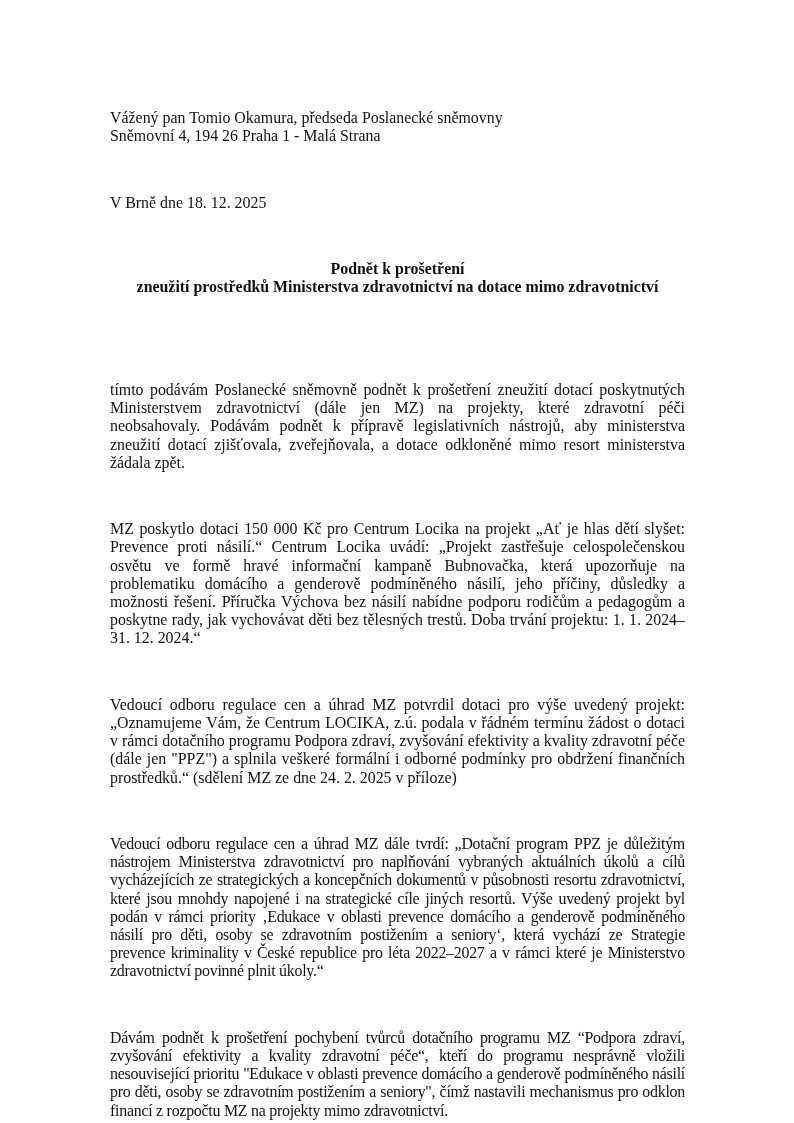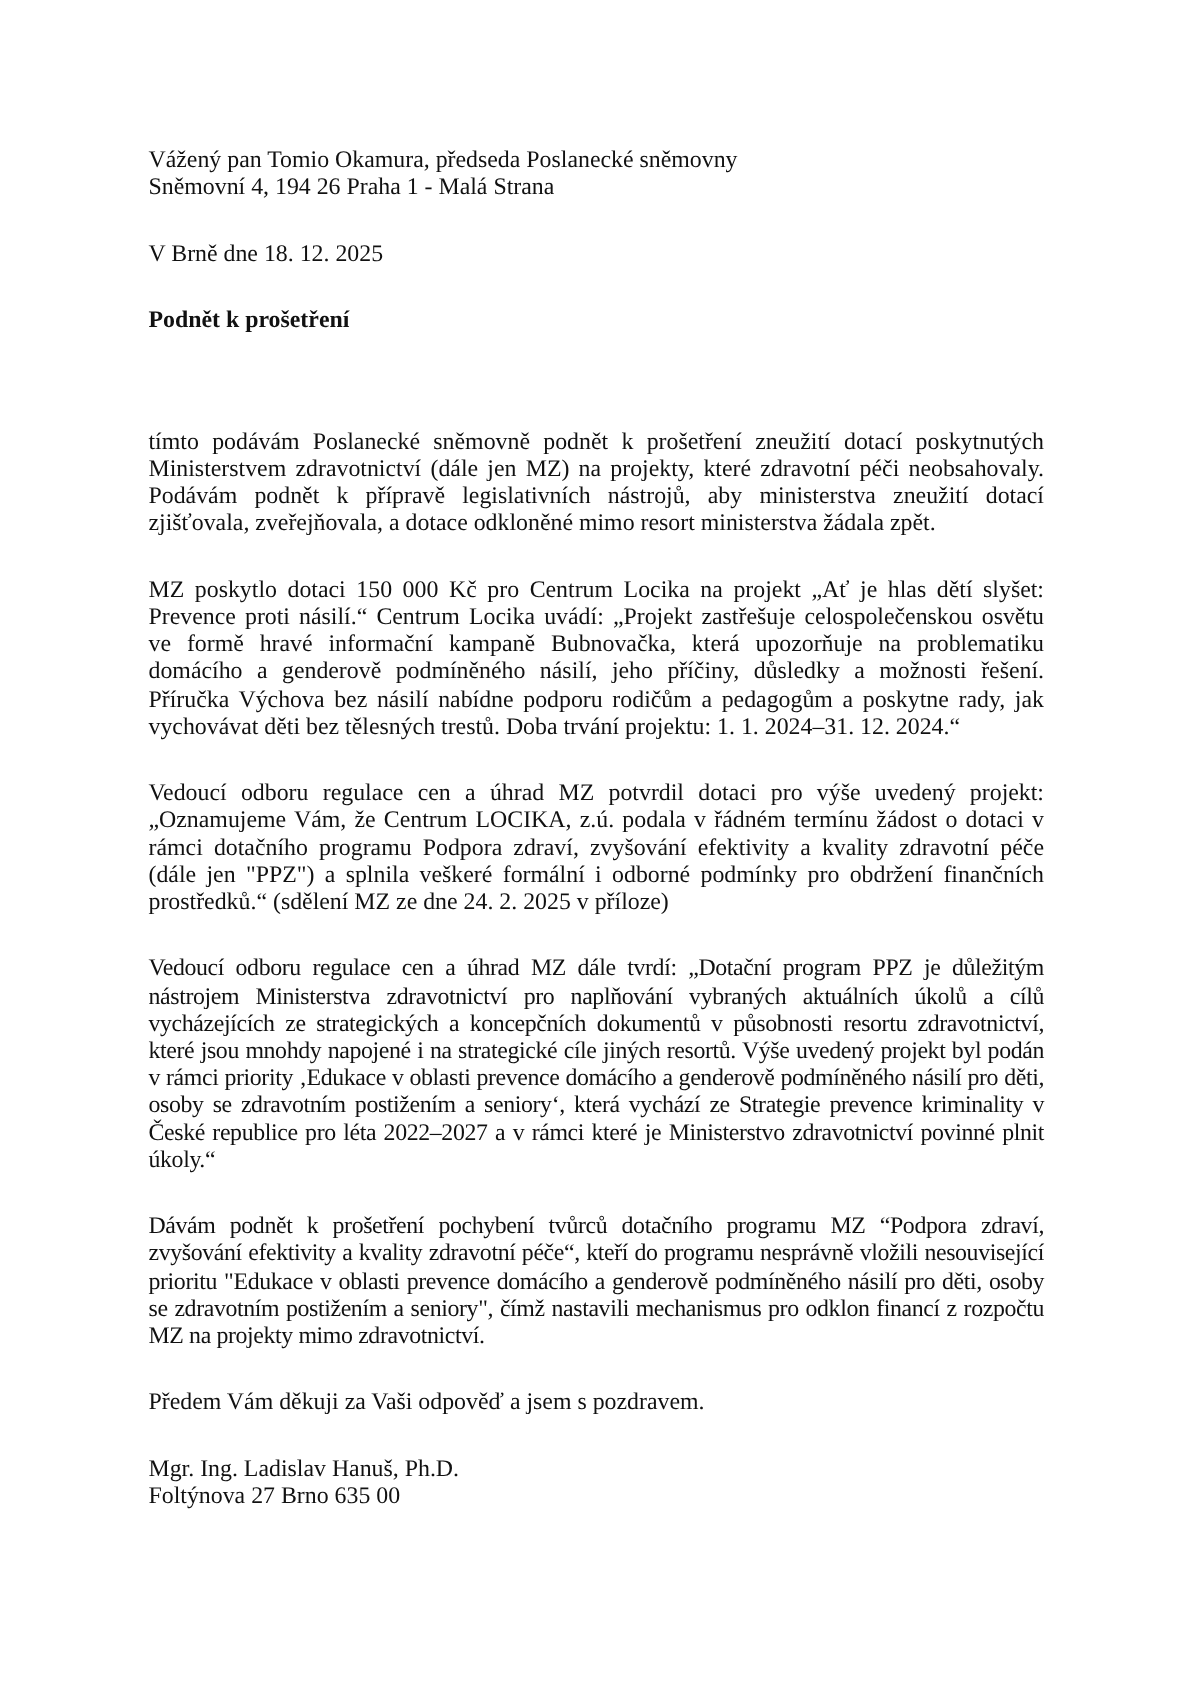--- a/index.html
+++ b/index.html
@@ -1,25 +1,25 @@
 <!DOCTYPE html>
 <html><head>
   <meta charset="utf-8">
   <style>
     html, body { margin: 0; padding: 0; background: #ffffff; }
     body { width: 794px; height: 1123px; position: relative; overflow: hidden; }
     .page {
       position: absolute; left: 95px; top: 94px; width: 605px;
       font-family: "Liberation Serif", serif; font-size: 15.9px; line-height: 18.2px; color: #111111;
     }
-    .block { margin: 4px; }
+    .block { margin: 15px; }
     .line { display: block; white-space: nowrap; }
     .gap { height: 18.2px; }
     .gap2 { height: 36.4px; }
-    .title { font-weight: bold; }
+    .title { text-align: center; font-weight: bold; }
     .para { text-align: justify; }
     .para .run-i { }
     .cond { letter-spacing: -0.25px; }
   </style>
 </head>
 <body>
 
 <div class="page">
 
   <div class="block">
@@ -28,20 +28,21 @@
   </div>
 
   <div class="gap"></div>
 
   <div class="block">V Brně dne 18. 12. 2025</div>
 
   <div class="gap"></div>
 
   <div class="block title">
     <span class="line">Podnět k prošetření</span>
+    <span class="line">zneužití prostředků Ministerstva zdravotnictví na dotace mimo zdravotnictví</span>
   </div>
 
   <div class="gap2"></div>
 
 
   <div class="gap"></div>
 
   <p class="block para">
     <span>tímto podávám Poslanecké sněmovně podnět k prošetření zneužití dotací poskytnutých Ministerstvem zdravotnictví (dále jen MZ) na projekty, které zdravotní péči neobsahovaly. Podávám podnět k přípravě legislativních nástrojů, aby ministerstva zneužití dotací zjišťovala, zveřejňovala, a dotace odkloněné mimo resort ministerstva žádala zpět.</span>
   </p>

